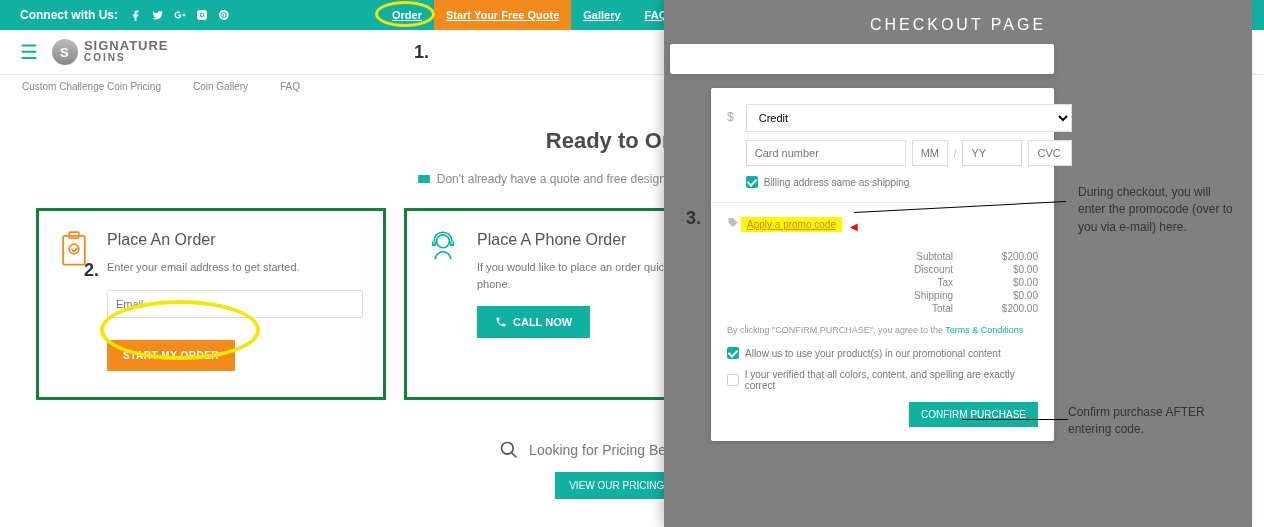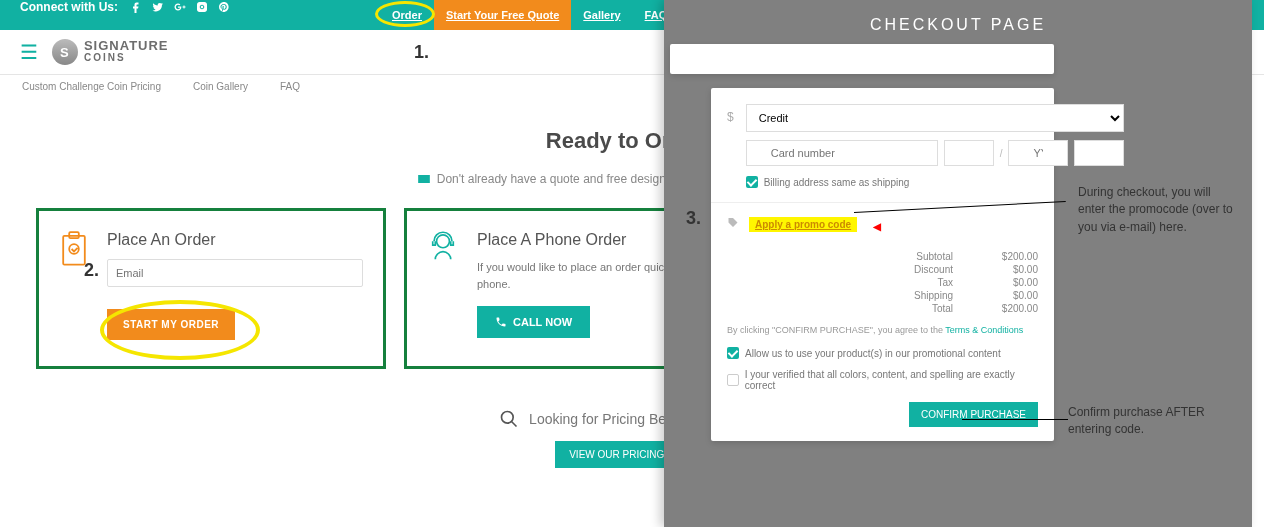--- a/index.html
+++ b/index.html
@@ -1,19 +1,19 @@
 <!DOCTYPE html>
 <html><head>
 <meta charset="utf-8">
 <style>
   * { box-sizing: border-box; margin: 0; padding: 0; }
   body { font-family: "Helvetica Neue", Arial, sans-serif; font-size: 13px; color: #444; width: 1264px; height: 527px; overflow: hidden; position: relative; background:#fff; }
 
   
-  .topbar { background: #11b1a2; color: #fff; height: 30px; display: flex; align-items: flex-start; padding: 0 20px; font-size: 12px; position: relative; }
+  .topbar { background: #11b1a2; color: #fff; height: 30px; display: flex; align-items: center; padding: 0 20px; font-size: 12px; position: relative; }
   .connect { display: flex; align-items: center; gap: 12px; }
   .connect .lbl { font-weight: bold; }
   .social-icons { display:flex; gap:10px; }
   .social-icons svg { width:12px; height:12px; fill:#fff; }
   .topnav { position:absolute; left:380px; display:flex; align-items:center; height:30px; }
   .topnav a { color:#fff; font-weight:bold; padding:0 12px; line-height:30px; display:inline-block; font-size:11px; }
   .topnav a.order { position:relative; z-index:2; }
   .topnav a.start { background:#f28b1c; }
   .order-circle { position:absolute; width:60px; height:26px; border:3px solid #f5e600; border-radius:50%; pointer-events:none; z-index:1; left:-5px; top:1px; }
 
@@ -63,35 +63,35 @@
   .overlay h2 { color:#fff; text-align:center; font-weight:300; letter-spacing:3px; font-size:16px; padding:16px 0 12px 0; }
   .checkout-card { position:absolute; left:6px; top:44px; width:384px; height:30px; background:#fff; box-shadow:0 2px 6px rgba(0,0,0,0.15); border-radius:2px; }
   .checkout-card2 { position:absolute; left:47px; top:88px; width:343px; background:#fff; box-shadow:0 2px 6px rgba(0,0,0,0.15); border-radius:2px; padding:16px 16px 50px 16px; }
   .num3 { position:absolute; left:22px; top:208px; font-size:18px; font-weight:bold; color:#333; z-index:5; }
 
   .pay-section { display:flex; gap:12px; align-items:flex-start; }
   .dollar { color:#aaa; font-size:12px; width:10px; padding-top:6px;}
   .pay-fields { flex:1; }
   .sel { width:100%; border:1px solid #ddd; padding:6px 8px; font-size:11px; margin-bottom:8px; background:#fff;}
   .cc-row { display:flex; gap:6px; }
-  .cc-row input { border:1px solid #ddd; padding:6px 24px; font-size:11px;}
+  .cc-row input { border:1px solid #ddd; padding:6px 8px; font-size:11px;}
   .cc-row .num { flex:2.2; }
   .cc-row .mm { width:36px; }
   .cc-row .slash { align-self:center; color:#bbb; font-size:10px;}
   .cc-row .yy { width:60px; }
   .cc-row .cvc { width:44px; }
   .chk { display:flex; align-items:center; gap:6px; font-size:10px; color:#777; margin-top:10px;}
   .chk .box { width:12px; height:12px; border-radius:2px; background:#11b1a2; position:relative;}
   .chk .box.off { background:#fff; border:1px solid #ccc;}
   .chk .box::after { content:""; position:absolute; left:3px; top:1px; width:4px; height:7px; border:solid #fff; border-width:0 2px 2px 0; transform:rotate(45deg);}
   .chk .box.off::after { display:none; }
 
   hr.sep { border:none; border-top:1px solid #eee; margin:14px -16px; }
 
-  .promo-row { display:flex; align-items:flex-end; gap:10px;font-weight:bold; }
+  .promo-row { display:flex; align-items:flex-end; gap:2px; }
   .tagicon { color:#bbb; }
   .promo-link { background:#fff600; color:#cc8a00; font-size:10px; padding:2px 6px; position:relative; }
   .red-arrow { color:red; font-size:10px; margin-left:6px; }
 
   .totals { margin-top:18px; font-size:10px; color:#888; }
   .totals .row { display:flex; justify-content:flex-end; gap:30px; padding:1px 0;}
   .totals .lbl { width:80px; text-align:right;}
   .totals .val { width:55px; text-align:right;}
 
   .agree { font-size:9px; color:#999; margin-top:10px;}
@@ -203,20 +203,21 @@
       <div class="icon">
         <svg width="30" height="36" viewBox="0 0 24 30" fill="none" stroke="#f28b1c" stroke-width="1.5">
             <rect x="3" y="4" width="18" height="24" rx="1"></rect>
             <rect x="8" y="1" width="8" height="5" rx="1"></rect>
             <circle cx="12" cy="15" r="4"></circle>
             <path d="M10 15l2 2 3-3"></path>
           </svg>
       </div>
       <div style="flex:1">
         <h3>Place An Order</h3>
+        <p>Enter your email address to get started.</p>
         <input class="email-input" placeholder="Email" style="">
         <button class="btn-orange">START MY ORDER</button>
       </div>
     </div>
     <div class="card phone">
       <div class="icon">
         <svg width="32" height="36" viewBox="0 0 24 28" fill="none" stroke="#11b1a2" stroke-width="1.3">
             <circle cx="12" cy="8" r="5"></circle>
             <path d="M5 8c0-4 3-7 7-7s7 3 7 7"></path>
             <path d="M4 8v3h2V8M20 8v3h-2V8"></path>

